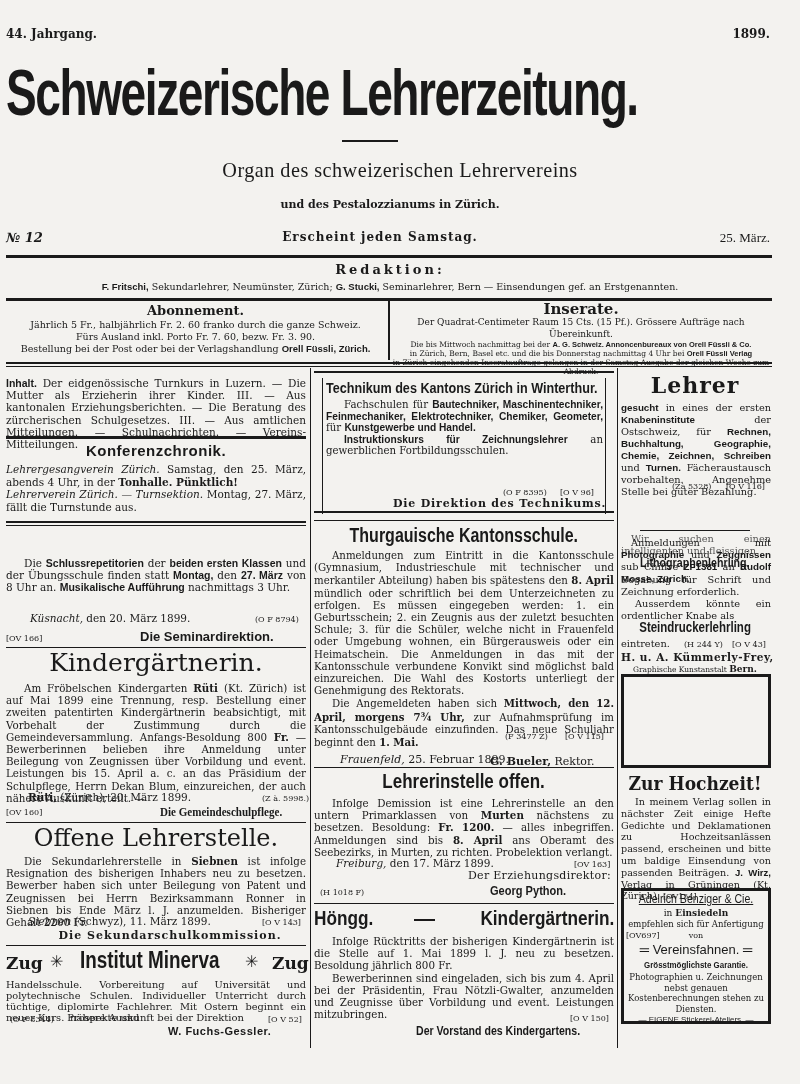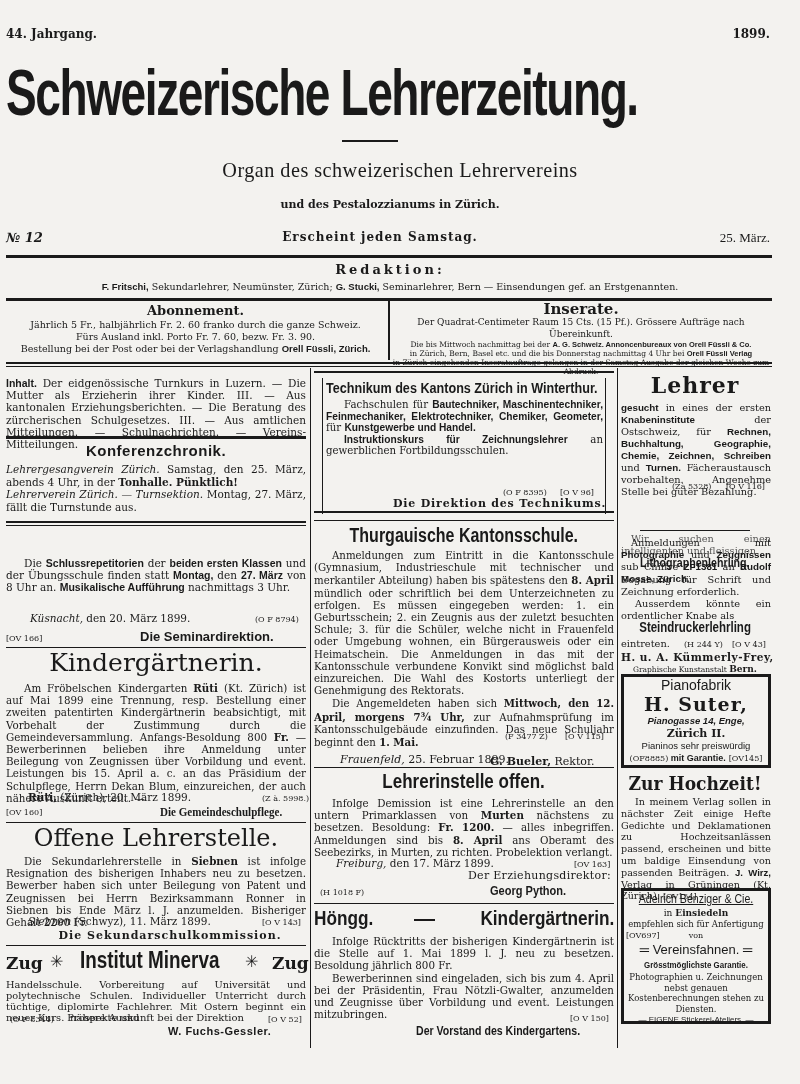--- a/index.html
+++ b/index.html
@@ -184,28 +184,20 @@
     <p class="ind" style="text-indent:14px;">Ausserdem könnte ein ordentlicher Knabe als</p>
   </div>
   <div class="abs center" style="left:620px;top:619px;width:150px;font-family:'Liberation Sans',sans-serif;font-weight:bold;font-size:14px;line-height:17px;"><span style="display:inline-block;transform:scaleX(0.82);">Steindruckerlehrling</span></div>
   <div class="abs" style="left:621px;top:638px;font-size:9.8px;">eintreten.</div>
   <div class="abs small" style="left:684px;top:640px;">(H 244 Y)</div>
   <div class="abs small" style="left:732px;top:640px;">[O V 43]</div>
   <div class="abs b" style="left:621px;top:651px;font-size:10.5px;letter-spacing:0.5px;">H. u. A. Kümmerly-Frey,</div>
   <div class="abs center" style="left:620px;top:664px;width:150px;font-size:7.5px;"><span>Graphische Kunstanstalt </span><span class="b" style="font-size:9px;">Bern.</span></div>
 
   <div class="box" style="left:621px;top:674px;width:150px;height:94px;border-width:3px;"></div>
-  <div class="abs center" style="left:624px;top:677px;width:144px;font-size:9px;line-height:11px;">
-    <div class="sans" style="font-size:14px;line-height:17px;">Pianofabrik</div>
-    <div class="b" style="font-size:19px;line-height:20px;letter-spacing:1px;">H. Suter,</div>
-    <div class="sans b i" style="font-size:9.5px;line-height:13px;">Pianogasse 14, Enge,</div>
-    <div class="b" style="font-size:11px;line-height:13px;">Zürich II.</div>
-    <div class="sans" style="font-size:9.5px;line-height:12px;">Pianinos sehr preiswürdig</div>
-    <div style="font-size:9px;line-height:12px;"><span class="small">(OF8885)</span><span class="sans b"> mit Garantie.</span> <span class="small">[OV145]</span></div>
-  </div>
 
   <div class="abs center b" style="left:620px;top:771px;width:150px;font-size:19px;line-height:24px;font-family:'DejaVu Serif',serif;transform:scaleX(0.9);">Zur Hochzeit!</div>
   <div class="abs txt" style="left:621px;top:796px;width:150px;font-size:9.6px;line-height:11.8px;text-indent:14px;">
     <span>In meinem Verlag sollen in nächster Zeit einige Hefte Gedichte und Deklamationen zu Hochzeitsanlässen passend, erscheinen und bitte um baldige Einsendung von passenden Beiträgen. </span><span class="sans b">J. Wirz,</span><span> Verlag in Grüningen (Kt. Zürich).</span> <span class="small">[OV154]</span>
   </div>
 
   <div class="box" style="left:621px;top:888px;width:150px;height:136px;border-width:3px;"></div>
   <div class="abs center" style="left:624px;top:891px;width:144px;font-size:8.5px;line-height:11px;">
     <div class="sans" style="font-size:12px;line-height:16px;text-decoration:underline;transform:scaleX(0.88);white-space:nowrap;">Adelrich Benziger &amp; Cie.</div>
     <div style="font-size:9px;line-height:12px;"><span>in </span><span class="b">Einsiedeln</span></div>

